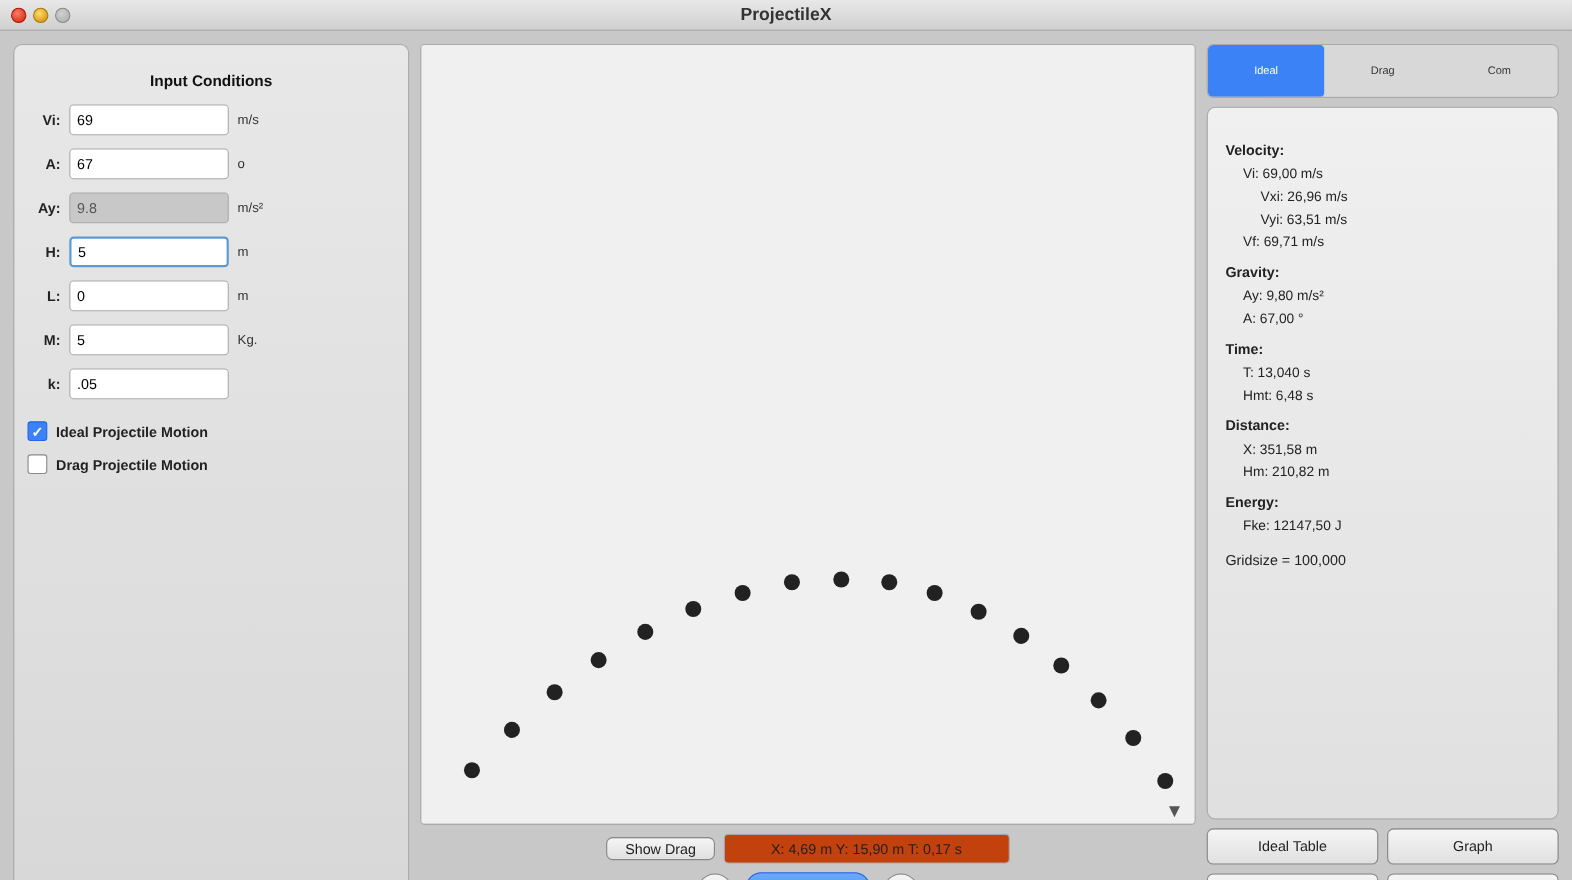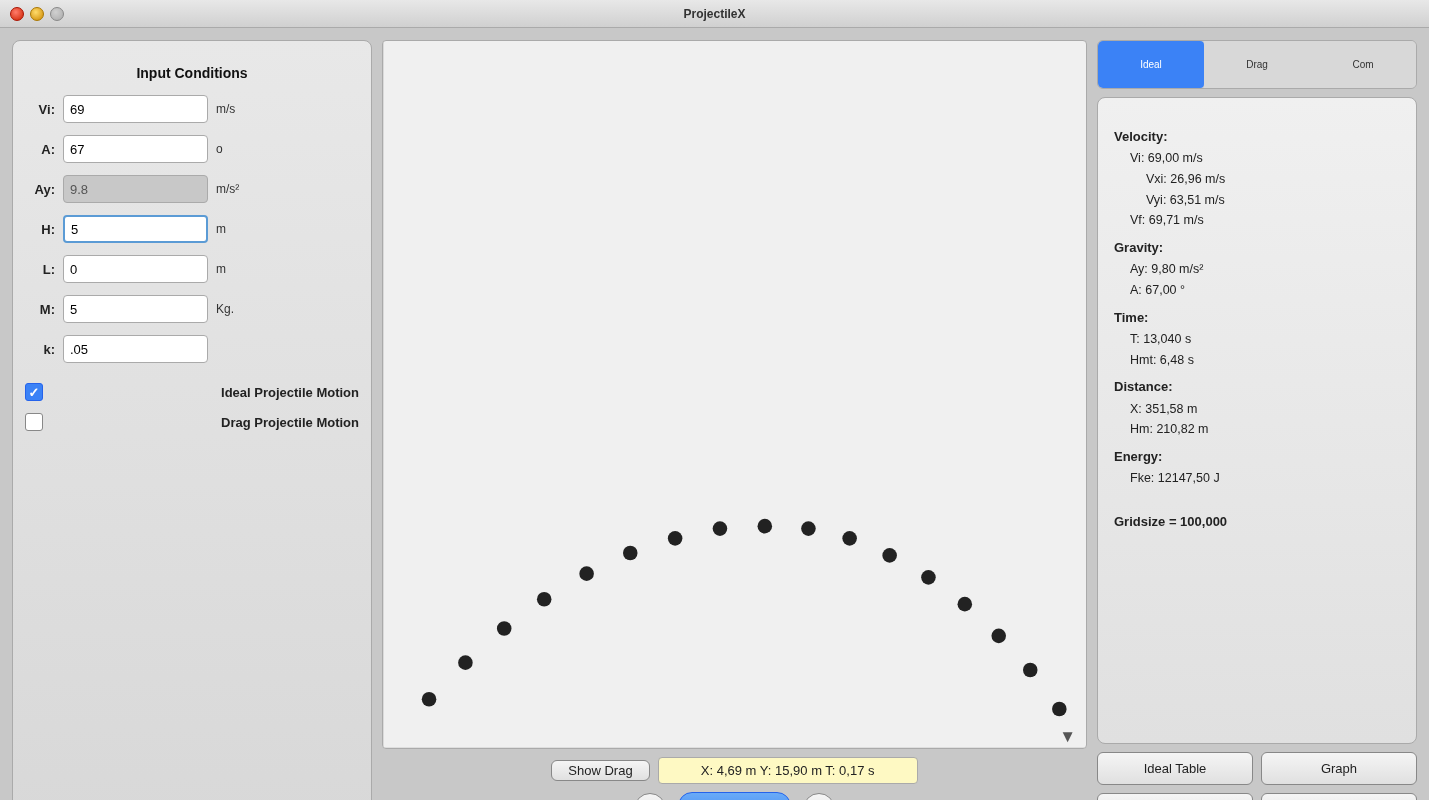--- a/index.html
+++ b/index.html
@@ -16,21 +16,21 @@
       background: linear-gradient(to bottom, #e8e8e8, #d0d0d0);
       height: 28px;
       display: flex;
       align-items: center;
       justify-content: center;
       position: relative;
       border-bottom: 1px solid #aaa;
       flex-shrink: 0;
     }
     .title-bar-title {
-      font-size: 12px;
+      font-size: 16px;
       font-weight: bold;
       color: #333;
     }
     .traffic-lights {
       position: absolute;
       left: 10px;
       display: flex;
       gap: 6px;
       align-items: center;
     }
@@ -105,21 +105,20 @@
       flex-direction: column;
       gap: 12px;
     }
     .checkbox-row {
       display: flex;
       align-items: center;
       gap: 8px;
       font-size: 13px;
       font-weight: bold;
       color: #222;
-      justify-content: space-between;
     }
     .checkbox-box {
       width: 18px;
       height: 18px;
       border: 1px solid #888;
       border-radius: 3px;
       background: white;
       display: flex;
       align-items: center;
       justify-content: center;
@@ -184,21 +183,21 @@
       border-radius: 50%;
       width: 32px;
       height: 32px;
       padding: 0;
       display: flex;
       align-items: center;
       justify-content: center;
       font-size: 14px;
     }
     .coords-display {
-      background: #fef9c3;
+      background: #c2410c;
       border: 1px solid #aaa;
       border-radius: 4px;
       padding: 5px 14px;
       font-size: 13px;
       color: #222;
       min-width: 260px;
       text-align: center;
     }
 
     
@@ -245,23 +244,23 @@
       font-weight: bold;
       font-size: 13px;
       margin-top: 6px;
       margin-bottom: 1px;
     }
     .info-section-title:first-child { margin-top: 16px; }
     .info-value {
       margin-left: 16px;
     }
     .info-gridsize {
-      font-weight: bold;
-      font-size: 13px;
-      margin-top: 22px;
+      font-weight: normal;
+      font-size: 13px;
+      margin-top: 10px;
     }
     .action-buttons {
       display: grid;
       grid-template-columns: 1fr 1fr;
       gap: 8px;
     }
     .action-btn {
       border: 1px solid #888;
       border-radius: 6px;
       background: linear-gradient(to bottom, #f5f5f5, #e0e0e0);

